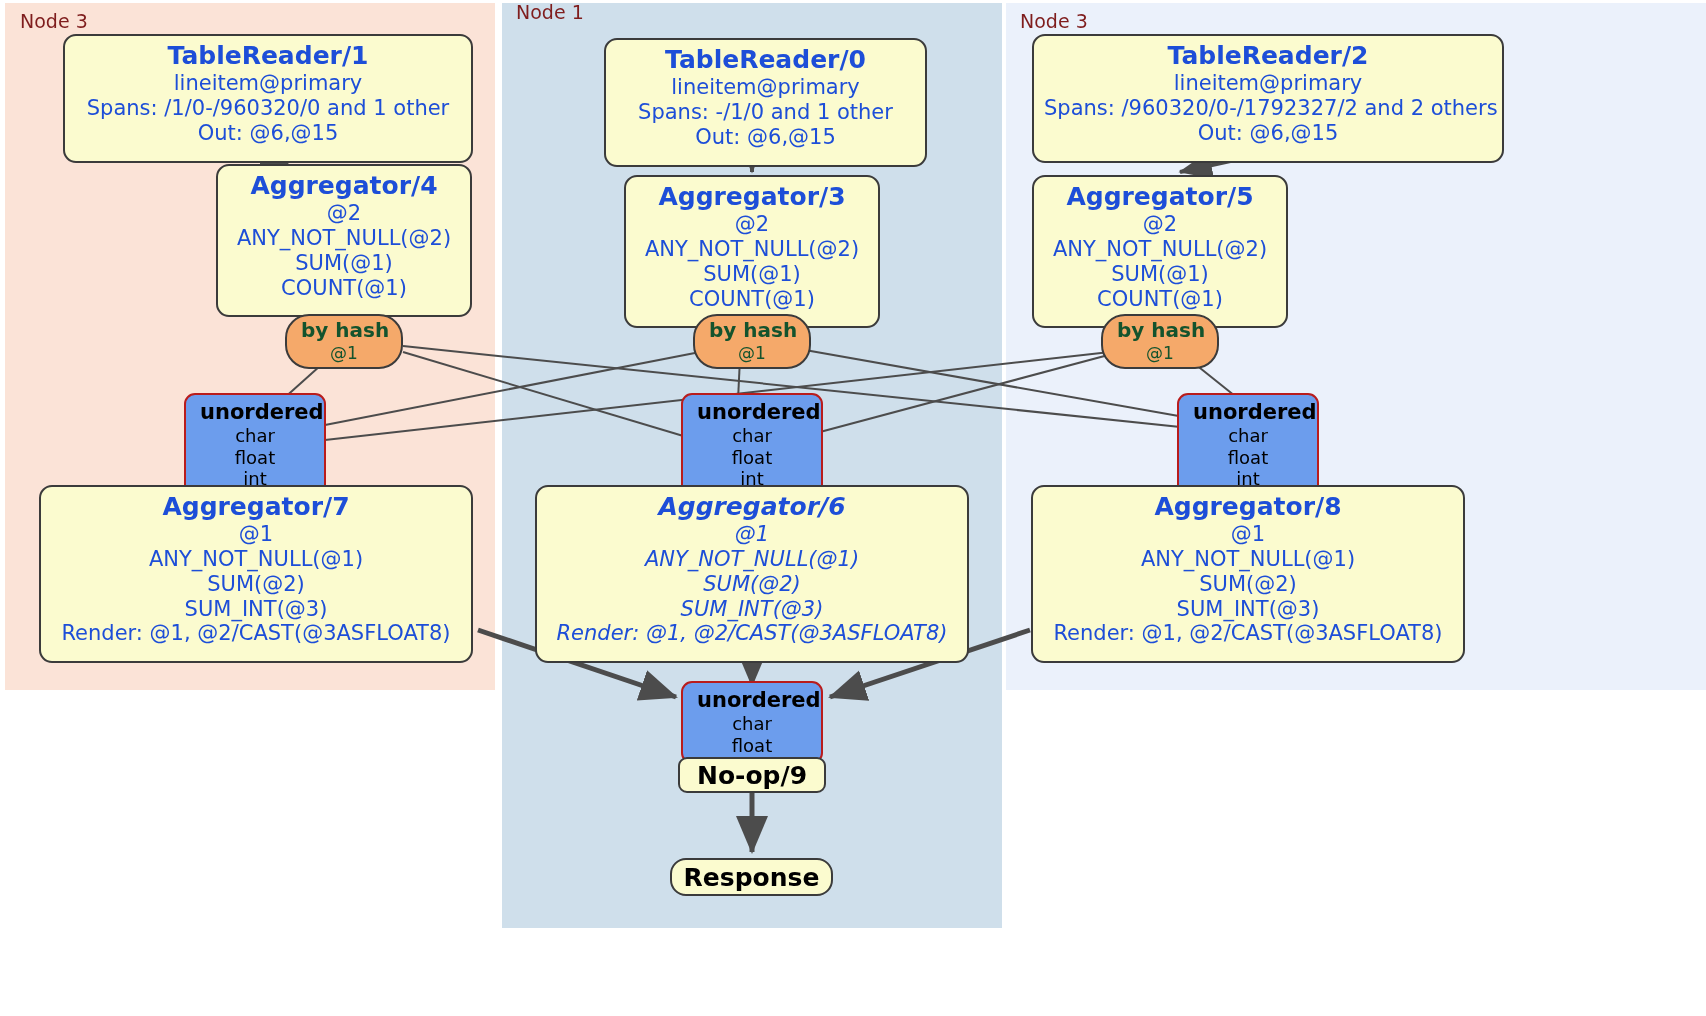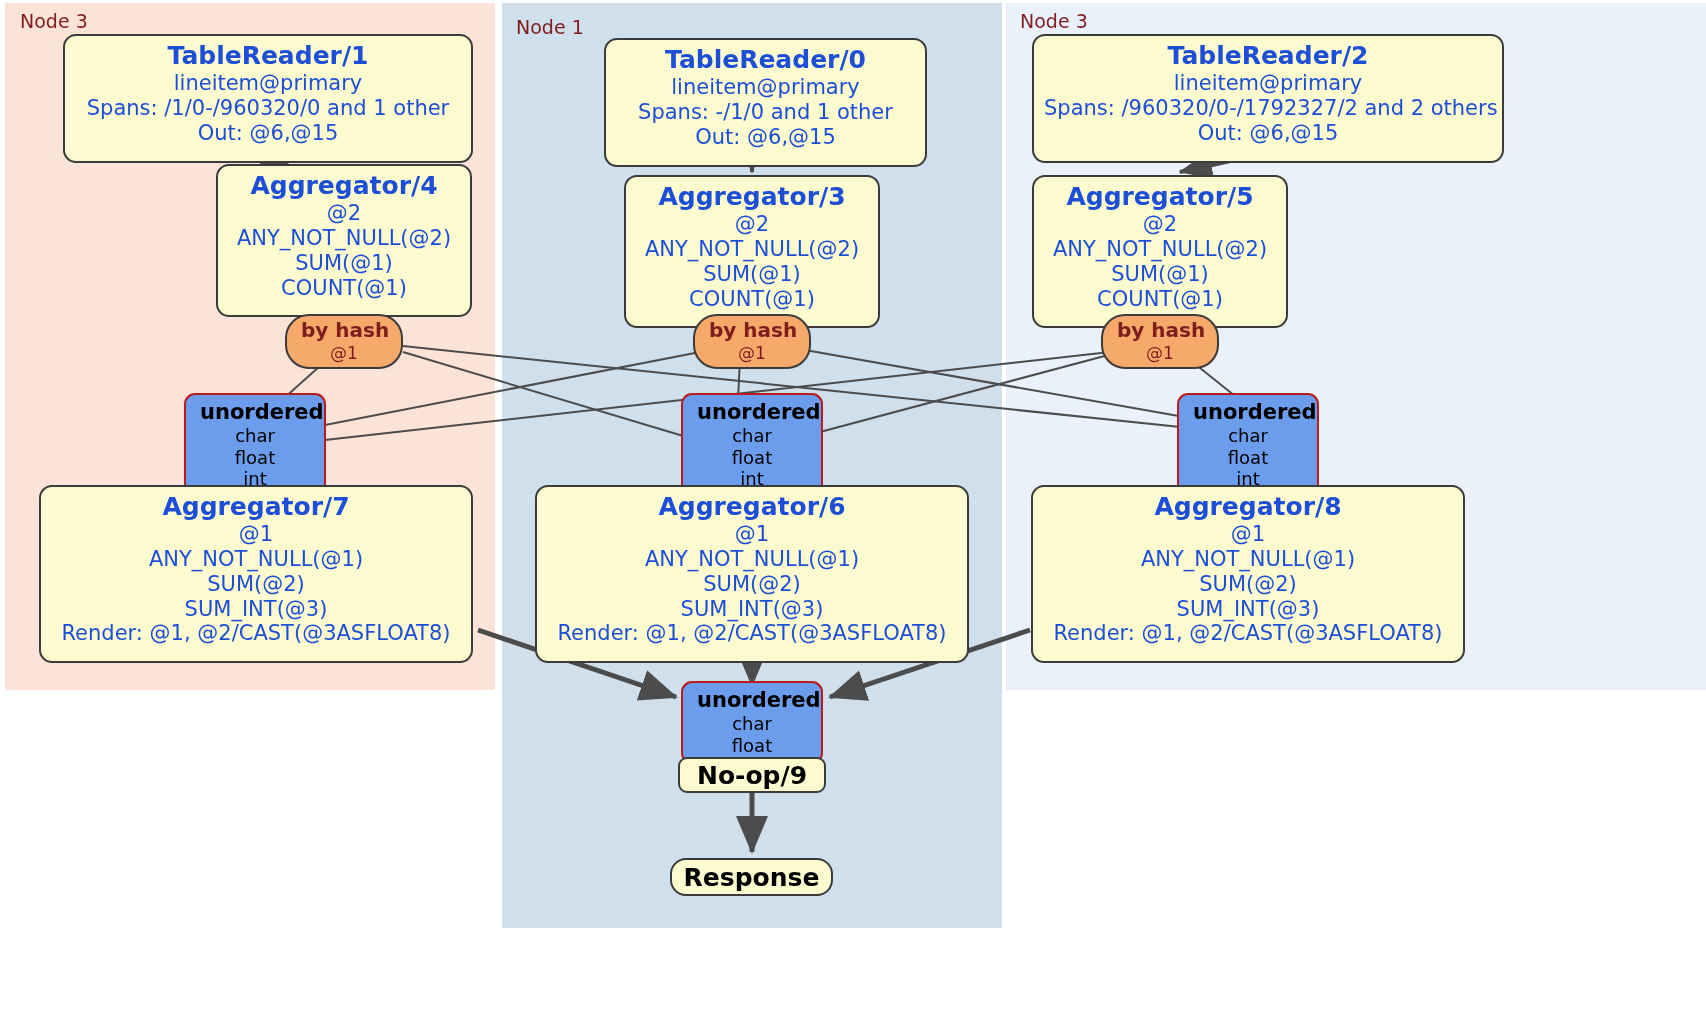--- a/index.html
+++ b/index.html
@@ -63,21 +63,21 @@
 
   .router {
     position: absolute;
     box-sizing: border-box;
     background: #f5a96a;
     border: 2px solid #3b3b3b;
     border-radius: 24px;
     text-align: center;
     padding: 3px 14px 4px 14px;
     line-height: 1.18;
-    color: #7f1d1d;
+    color: #14532d;
     white-space: nowrap;
   }
   .router .ttl { font-weight: bold; font-size: 20px; }
   .router .ln { font-size: 17px; }
 
   .sync {
     position: absolute;
     box-sizing: border-box;
     background: #6c9ded;
     border: 2px solid #b91c1c;
@@ -110,21 +110,21 @@
 </head>
 <body>
 
 <div id="canvas">
 
   <div class="panel" style="left:5px; top:3px; width:490px; height:687px; background:#fbe3d7;"></div>
   <div class="panel" style="left:502px; top:3px; width:500px; height:925px; background:#cfdfeb;"></div>
   <div class="panel" style="left:1006px; top:3px; width:700px; height:687px; background:#ebf1fb;"></div>
 
   <div class="panel-label" style="left:20px; top:12px;">Node 3</div>
-  <div class="panel-label" style="left:516px; top:18px;">Node 1</div>
+  <div class="panel-label" style="left:516px; top:3px;">Node 1</div>
   <div class="panel-label" style="left:1020px; top:12px;">Node 3</div>
 
   <svg id="edges" viewBox="0 0 1706 1016" preserveAspectRatio="none">
     <defs>
       <marker id="ah" markerWidth="9" markerHeight="9" refX="7.2" refY="3.2" orient="auto" markerUnits="strokeWidth">
         <path d="M0,0 L7.6,3.2 L0,6.4 z" fill="#4c4c4c"></path>
       </marker>
       <marker id="ahs" markerWidth="10" markerHeight="10" refX="8" refY="3.5" orient="auto" markerUnits="strokeWidth">
         <path d="M0,0 L8.4,3.5 L0,7 z" fill="#4c4c4c"></path>
       </marker>
@@ -245,21 +245,21 @@
 
   <div class="proc" style="left:39px; top:485px; width:434px;">
     <div class="ttl">Aggregator/7</div>
     <div class="ln">@1</div>
     <div class="ln">ANY_NOT_NULL(@1)</div>
     <div class="ln">SUM(@2)</div>
     <div class="ln">SUM_INT(@3)</div>
     <div class="ln">Render: @1, @2/CAST(@3ASFLOAT8)</div>
   </div>
 
-  <div class="proc" style="left:535px; top:485px; width:434px;">
+  <div class="proc" style="left:535px; top:485px; width:434px;font-style:italic;">
     <div class="ttl">Aggregator/6</div>
     <div class="ln">@1</div>
     <div class="ln">ANY_NOT_NULL(@1)</div>
     <div class="ln">SUM(@2)</div>
     <div class="ln">SUM_INT(@3)</div>
     <div class="ln">Render: @1, @2/CAST(@3ASFLOAT8)</div>
   </div>
 
   <div class="proc" style="left:1031px; top:485px; width:434px;">
     <div class="ttl">Aggregator/8</div>

